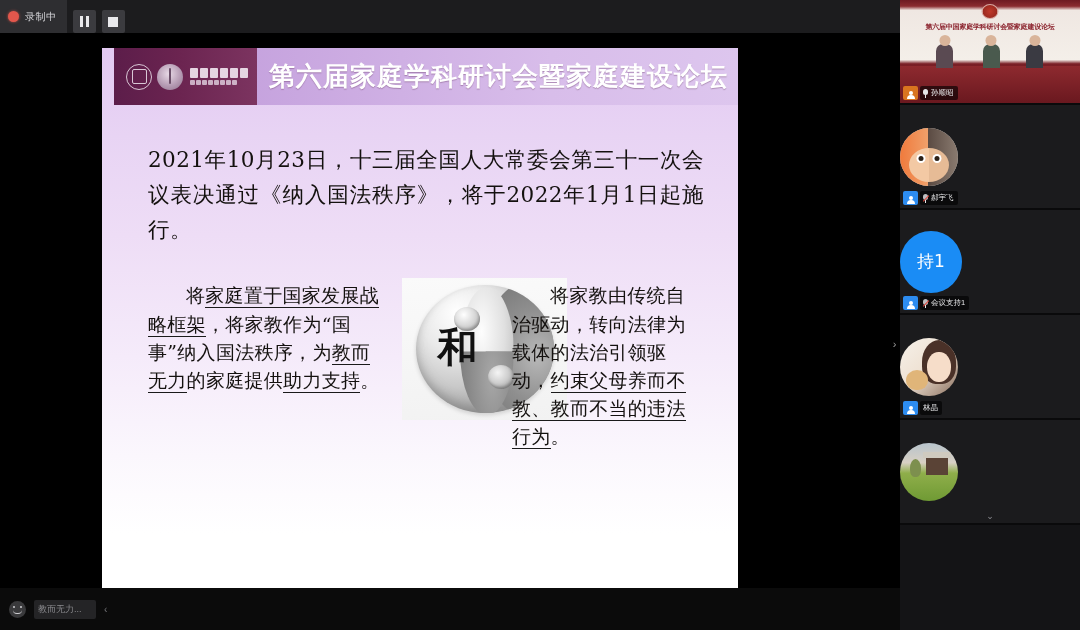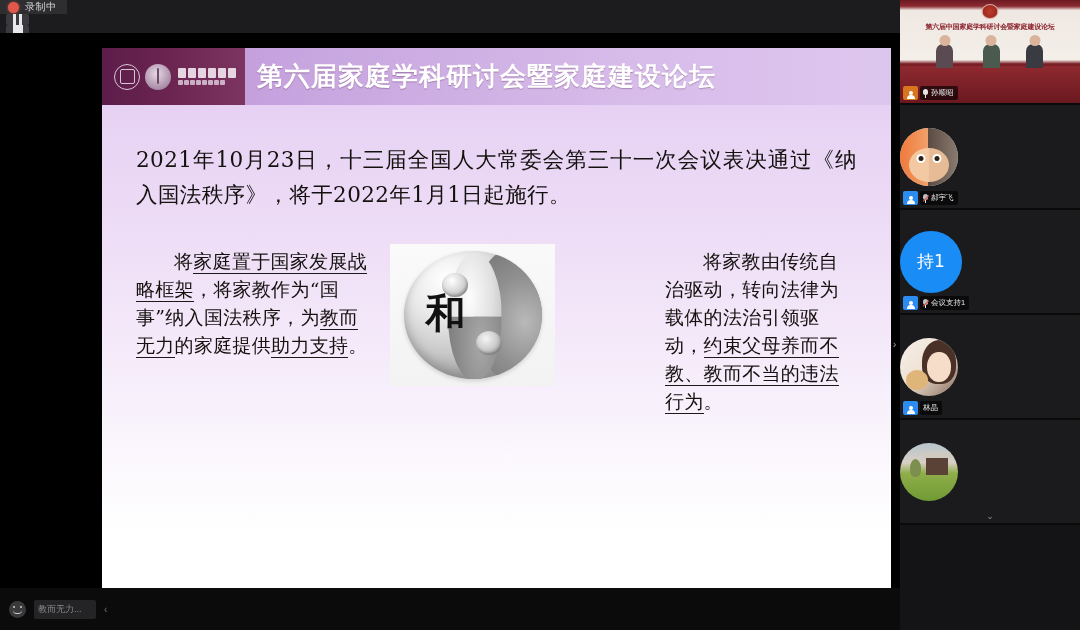--- a/index.html
+++ b/index.html
@@ -7,21 +7,21 @@
     width:1080px; height:630px;
     background:#000;
     font-family:"Liberation Sans", sans-serif;
     overflow:hidden;
   }
   #app { position:relative; width:1080px; height:630px; background:#0c0c0c; }
 
   
   .topbar {
     position:absolute; left:0; top:0; width:900px; height:33px;
-    background:#1c1c1e; display:flex; align-items:flex-start;flex-direction:column;
+    background:#1c1c1e; display:flex; align-items:flex-end;
   }
   .rec-pill {
     display:flex; align-items:center; gap:6px;
     height:33px; padding:0 10px 0 8px; background:#2e2e31;
   }
   .rec-dot {
     width:11px; height:11px; border-radius:50%;
     background:#e2574c; flex:0 0 auto;
     box-shadow:0 0 3px rgba(226,87,76,.8);
   }
@@ -35,23 +35,24 @@
   .ic-pause { display:flex; gap:3px; }
   .ic-pause i { display:block; width:3px; height:11px; background:#e9e9ec; }
   .ic-stop { width:10px; height:10px; background:#e9e9ec; }
 
   
   .stage {
     position:absolute; left:0; top:33px; width:900px; height:597px;
     background:#000;
   }
   .slide {
-    position:absolute; left:102px; top:15px; width:789px; height:551px;
+    position:absolute; left:102px; top:15px; width:636px; height:551px;
     background:linear-gradient(180deg,#e3c9f2 0%,#e8d4f4 16%,#eeddf6 34%,#f5ebfa 56%,#fbf7fd 74%,#ffffff 88%,#ffffff 100%);
     overflow:hidden;
+    padding-left:12px;
   }
 
   
   .slide-head {
     position:relative; width:100%; height:57px;
     background:linear-gradient(90deg,#b993d6 0%,#c6a3de 22%,#cfb0e4 46%,#d8bdea 70%,#ddc6ee 100%);
     display:flex; align-items:center;
   }
   .head-left {
     display:flex; align-items:center; gap:5px;

